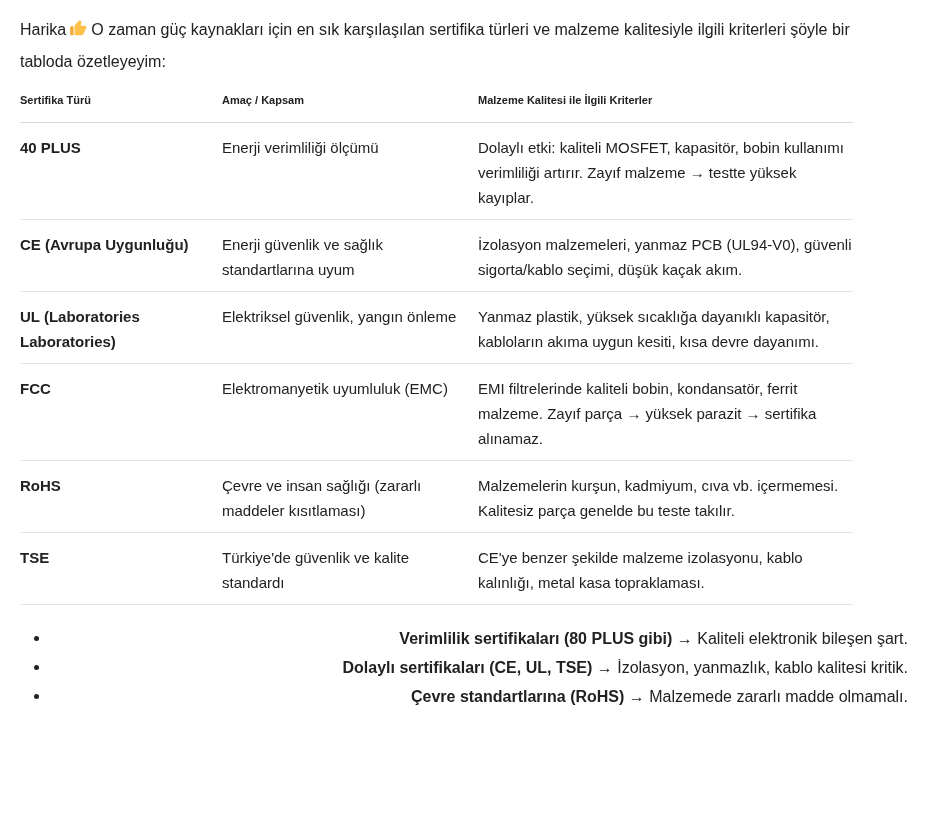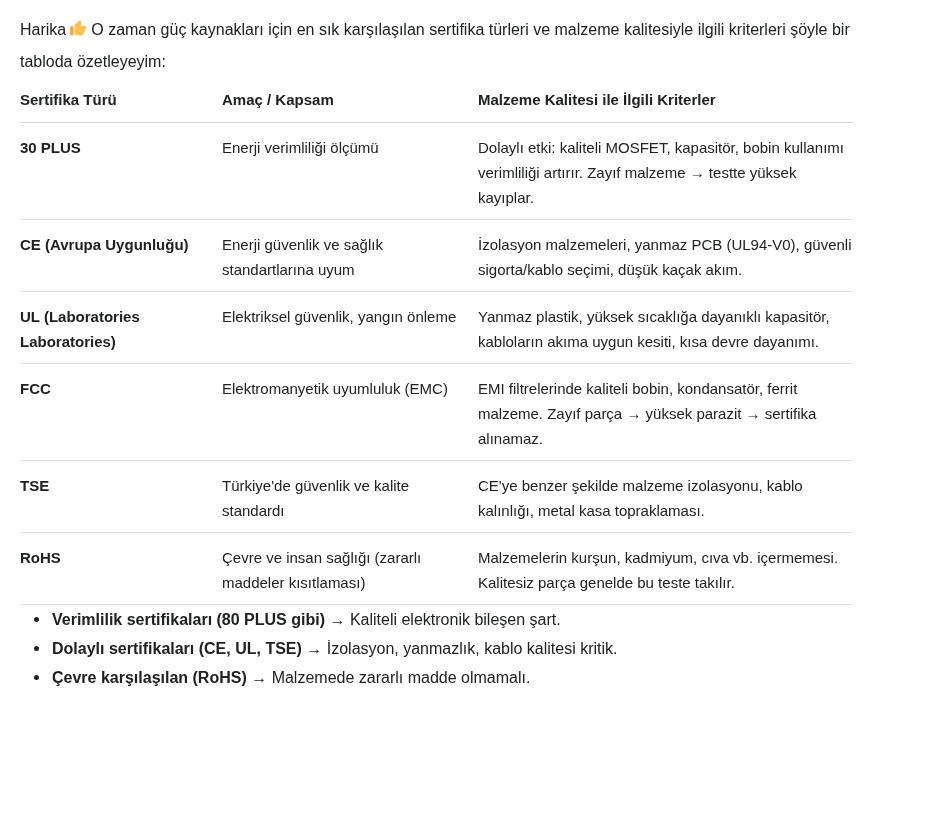--- a/index.html
+++ b/index.html
@@ -19,36 +19,36 @@
   table.cert-table {
     border-collapse: collapse;
     width: 833px;
     font-size: 15px;
     table-layout: fixed;
     margin-top: 6px;
   }
   .cert-table th {
     text-align: left;
     font-weight: 700;
-    font-size: 15px;
+    font-size: 11px;
     padding: 2px 12px 12px 0;
     border-bottom: 1px solid #d9d9d9;
     line-height: 20px;
   }
   .cert-table td {
     vertical-align: top;
     padding: 12px 14px 9px 0;
     border-bottom: 1px solid #e4e4e4;
     line-height: 25px;
   }
   .cert-table td.cert-name { font-weight: 700; }
   .cert-table td.criteria { padding-right: 0; }
 
   .summary-title { margin: 25px 0 0 0; line-height: 28px; }
-  .summary-list { list-style: none; margin: 0 0 0 0; padding: 0; }
+  .summary-list { list-style: none; margin: 19px 0 0 0; padding: 0; text-align: right; }
   .summary-list li {
     position: relative;
     padding-left: 32px;
     line-height: 29px;
   }
   .summary-list li .bullet-dot {
     position: absolute; left: 14px; top: 12px;
     width: 5px; height: 5px; border-radius: 50%;
     background: #202123;
   }
@@ -72,52 +72,52 @@
       </colgroup>
     <thead>
       <tr>
         <th>Sertifika Türü</th>
         <th>Amaç / Kapsam</th>
         <th>Malzeme Kalitesi ile İlgili Kriterler</th>
       </tr>
     </thead>
     <tbody>
       <tr>
-        <td class="cert-name">30 PLUS</td>
+        <td class="cert-name">40 PLUS</td>
         <td>Enerji verimliliği ölçümü</td>
         <td class="criteria">Dolaylı etki: kaliteli MOSFET, kapasitör, bobin kullanımı verimliliği artırır. Zayıf malzeme → testte yüksek kayıplar.</td>
       </tr>
       <tr>
         <td class="cert-name">CE (Avrupa Uygunluğu)</td>
         <td>Enerji güvenlik ve sağlık standartlarına uyum</td>
         <td class="criteria">İzolasyon malzemeleri, yanmaz PCB (UL94-V0), güvenli sigorta/kablo seçimi, düşük kaçak akım.</td>
       </tr>
       <tr>
         <td class="cert-name">UL (Laboratories Laboratories)</td>
         <td>Elektriksel güvenlik, yangın önleme</td>
         <td class="criteria">Yanmaz plastik, yüksek sıcaklığa dayanıklı kapasitör, kabloların akıma uygun kesiti, kısa devre dayanımı.</td>
       </tr>
       <tr>
         <td class="cert-name">FCC</td>
         <td>Elektromanyetik uyumluluk (EMC)</td>
         <td class="criteria">EMI filtrelerinde kaliteli bobin, kondansatör, ferrit malzeme. Zayıf parça → yüksek parazit → sertifika alınamaz.</td>
       </tr>
       <tr>
+        <td class="cert-name">RoHS</td>
+        <td>Çevre ve insan sağlığı (zararlı maddeler kısıtlaması)</td>
+        <td class="criteria">Malzemelerin kurşun, kadmiyum, cıva vb. içermemesi. Kalitesiz parça genelde bu teste takılır.</td>
+      </tr>
+      <tr>
         <td class="cert-name">TSE</td>
         <td>Türkiye'de güvenlik ve kalite standardı</td>
         <td class="criteria">CE'ye benzer şekilde malzeme izolasyonu, kablo kalınlığı, metal kasa topraklaması.</td>
-      </tr>
-      <tr>
-        <td class="cert-name">RoHS</td>
-        <td>Çevre ve insan sağlığı (zararlı maddeler kısıtlaması)</td>
-        <td class="criteria">Malzemelerin kurşun, kadmiyum, cıva vb. içermemesi. Kalitesiz parça genelde bu teste takılır.</td>
       </tr>
     </tbody>
   </table>
 
 
   <ul class="summary-list">
     <li><span class="bullet-dot"></span><strong>Verimlilik sertifikaları (80 PLUS gibi)</strong><span> → Kaliteli elektronik bileşen şart.</span></li>
     <li><span class="bullet-dot"></span><strong>Dolaylı sertifikaları (CE, UL, TSE)</strong><span> → İzolasyon, yanmazlık, kablo kalitesi kritik.</span></li>
-    <li><span class="bullet-dot"></span><strong>Çevre karşılaşılan (RoHS)</strong><span> → Malzemede zararlı madde olmamalı.</span></li>
+    <li><span class="bullet-dot"></span><strong>Çevre standartlarına (RoHS)</strong><span> → Malzemede zararlı madde olmamalı.</span></li>
   </ul>
 
 </div>
 
 </body></html>

